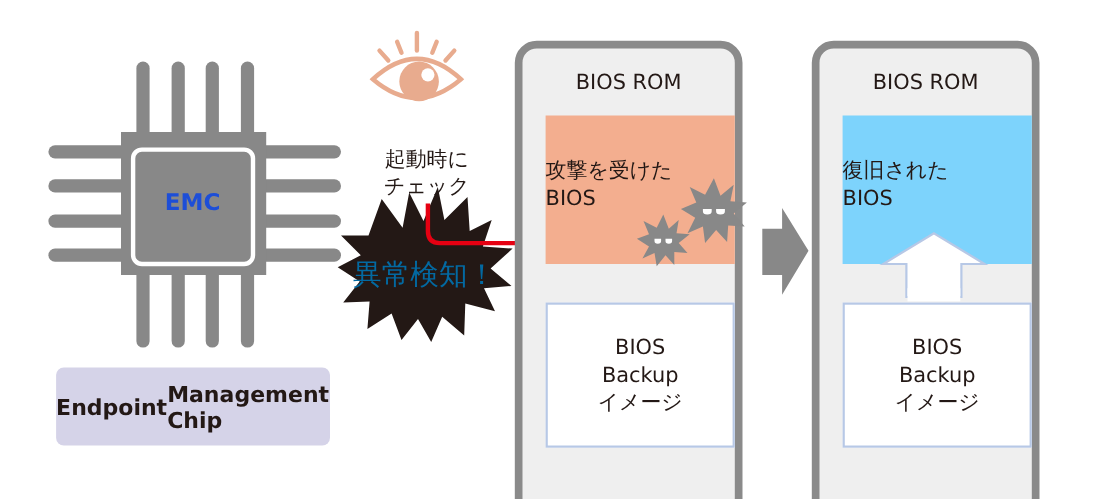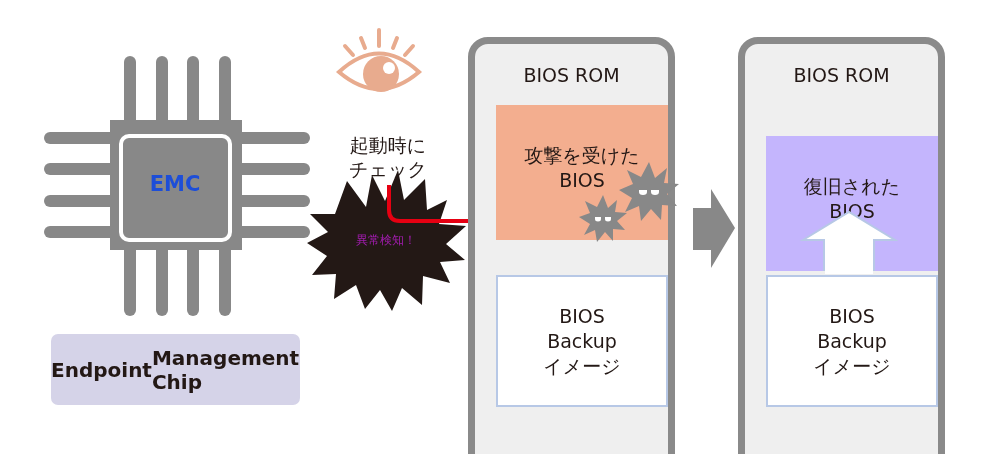--- a/index.html
+++ b/index.html
@@ -3,24 +3,24 @@
 <meta charset="utf-8">
 <style>
   html, body { margin: 0; padding: 0; background: #ffffff; }
   body { width: 1000px; height: 454px; position: relative; overflow: hidden;
          font-family: "DejaVu Sans", "Liberation Sans", sans-serif; color: #231815; }
   svg { position: absolute; left: 0; top: 0; }
   .chip-label { position: absolute; color: #1d4ed8; font-weight: bold; font-size: 21px; text-align: center; width: 120px; left: 115px; top: 172px; }
   .emc-caption { position: absolute; left: 51px; top: 334px; width: 249px; height: 71px; background: #d5d3e8; border-radius: 7px;
                  display: flex; flex-direction: row; align-items: center; justify-content: center; font-weight: bold; font-size: 20px; line-height: 24px; }
   .check-text { position: absolute; left: 318px; top: 97px; width: 140px; text-align: center; font-size: 19px; line-height: 24px; margin-top: 36px; }
-  .alert-text { position: absolute; left: 320px; top: 232px; width: 132px; text-align: center; color: #a21caf; font-size: 12px; }
+  .alert-text { position: absolute; left: 320px; top: 232px; width: 132px; text-align: center; color: #0369a1; font-size: 26px; }
   .rom { position: absolute; top: 37px; width: 207px; height: 436px; background: #efefef; border: 7px solid #8a8a8a; border-radius: 20px; box-sizing: border-box; }
   .rom-title { position: absolute; top: 20px; left: 0; width: 100%; text-align: center; font-size: 19px; }
-  .bios-box { position: absolute; left: 21px; top: 61px; width: 172px; height: 135px; display: flex; flex-direction: column; align-items: center; padding-top: 38px; box-sizing: border-box; font-size: 19px; line-height: 25px; }
+  .bios-box { position: absolute; left: 21px; top: 61px; width: 172px; height: 135px; display: flex; flex-direction: column; padding-top: 38px; box-sizing: border-box; font-size: 19px; line-height: 25px; }
   .backup-box { position: absolute; left: 21px; top: 231px; width: 172px; height: 132px; background: #ffffff; border: 2px solid #b7c8e6; box-sizing: border-box;
                 display: flex; flex-direction: column; align-items: center; justify-content: center; font-size: 19px; line-height: 25px; }
 </style>
 </head>
 <body>
 
 <svg width="1000" height="454">
   <g stroke="#888888" stroke-width="12" stroke-linecap="round" fill="none">
 
     <line x1="130" y1="62" x2="130" y2="120"></line>
@@ -98,21 +98,21 @@
     <path d="M-10,-2 h8 v2 a4 3 0 0 1 -8 0 z M2,-2 h8 v2 a4 3 0 0 1 -8 0 z" fill="#ffffff"></path>
   </g>
   <g transform="translate(603,219)">
     <polygon fill="#888888" points="0,-24 5,-11 14,-19 12,-7 24,-6 14,2 22,11 10,10 10,22 2,13 -6,23 -8,11 -19,16 -13,5 -24,-2 -13,-6 -18,-18 -6,-12"></polygon>
     <path d="M-8,-2 h6 v2 a3 2.5 0 0 1 -6 0 z M2,-2 h6 v2 a3 2.5 0 0 1 -6 0 z" fill="#ffffff"></path>
   </g>
 </svg>
 
 <div class="rom" style="left:738px;">
   <div class="rom-title">BIOS ROM</div>
-  <div class="bios-box" style="background:#c4b5fd;margin-top:31px;">
+  <div class="bios-box" style="background:#7dd3fc;">
     <span>復旧された</span>
     <span>BIOS</span>
   </div>
   <div class="backup-box">
     <span>BIOS</span>
     <span>Backup</span>
     <span>イメージ</span>
   </div>
 </div>
 

